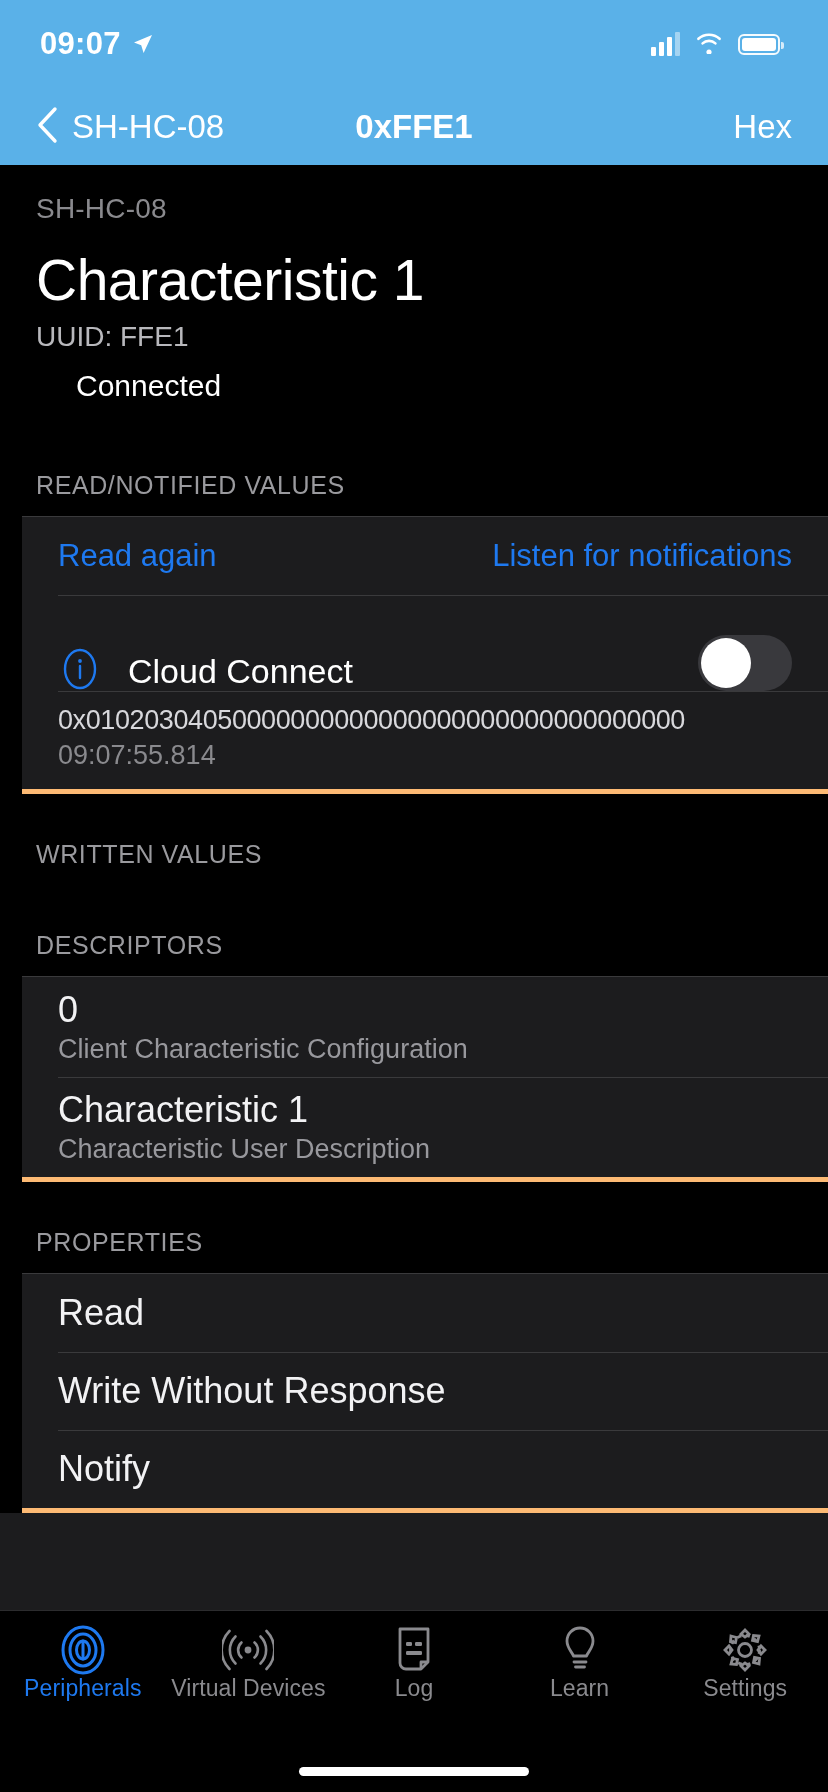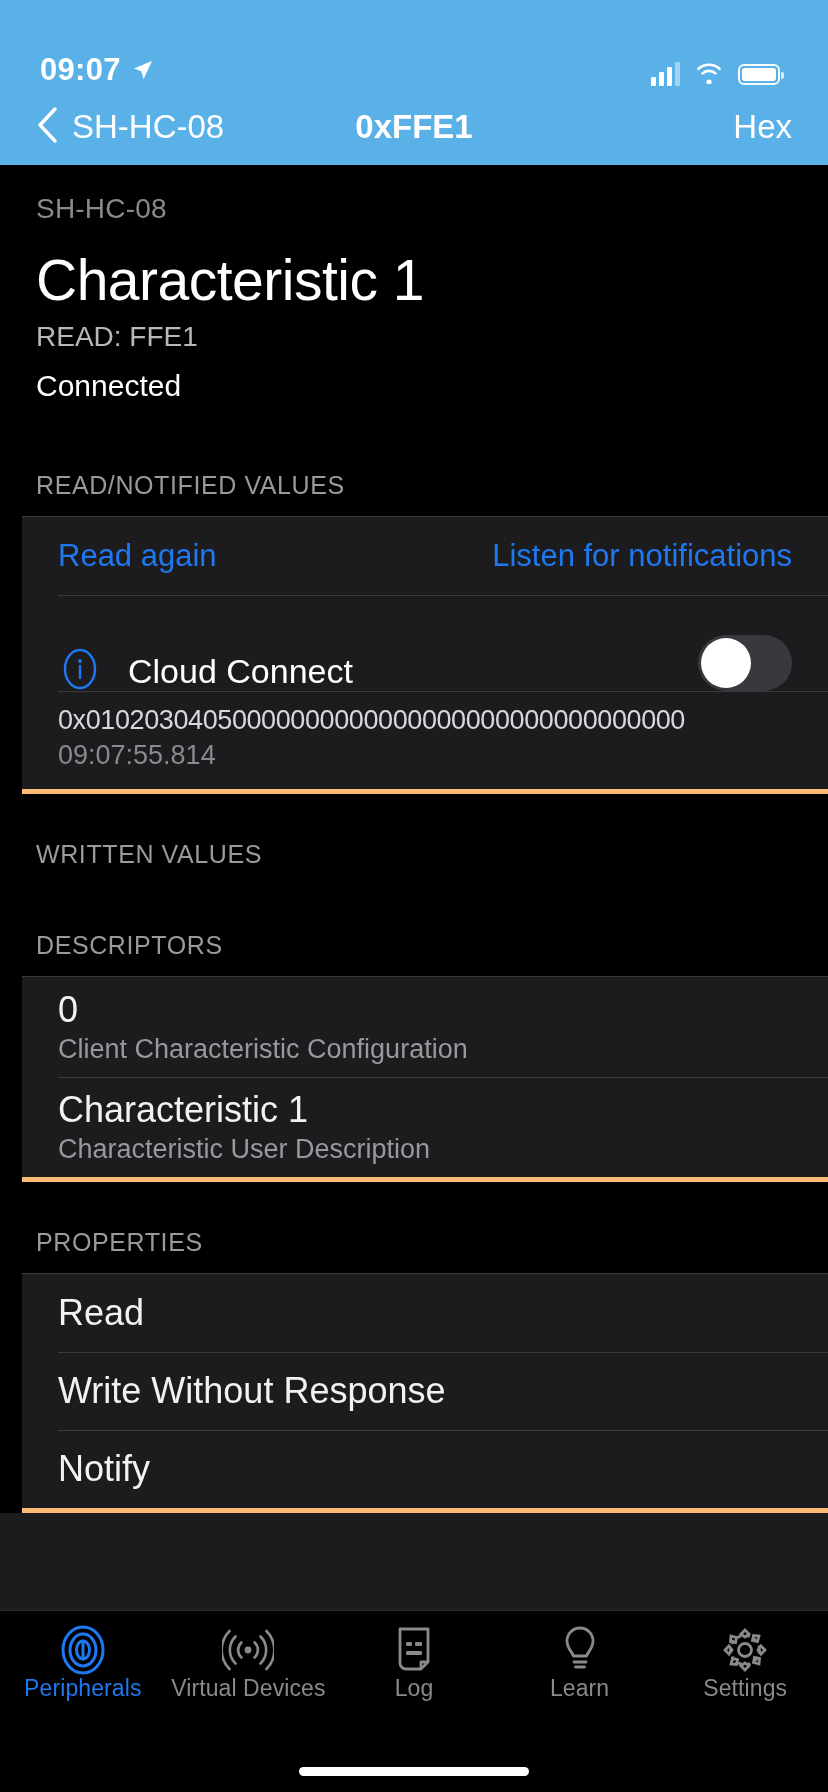--- a/index.html
+++ b/index.html
@@ -19,21 +19,21 @@
     background: #000000;
     display: flex;
     flex-direction: column;
   }
 
   
   .status-bar {
     height: 88px;
     background: #5AB1E8;
     display: flex;
-    align-items: flex-end;
+    align-items: center;
     justify-content: space-between;
     padding: 0 48px 0 40px;
     flex: none;
   }
   .status-left {
     display: flex;
     align-items: center;
     gap: 10px;
   }
   .status-time {
@@ -158,20 +158,21 @@
   }
   .ph-uuid {
     color: #B8B8BC;
     font-size: 28px;
     margin-top: 12px;
   }
   .ph-status {
     color: #ffffff;
     font-size: 30px;
     margin-top: 16px;
+    margin-left: 40px;
   }
 
   
   .section-header {
     color: #9A9A9E;
     font-size: 25px;
     letter-spacing: 0.6px;
     background: #000000;
     padding: 46px 36px 16px 36px;
   }
@@ -408,21 +409,21 @@
     </div>
     <div class="nav-title">0xFFE1</div>
     <div class="nav-right">Hex</div>
   </div>
 
   <div class="content">
 
     <div class="peripheral-header">
       <div class="ph-device">SH-HC-08</div>
       <div class="ph-title">Characteristic 1</div>
-      <div class="ph-uuid">READ: FFE1</div>
+      <div class="ph-uuid">UUID: FFE1</div>
       <div class="ph-status">Connected</div>
     </div>
 
     <div class="section-header">READ/NOTIFIED VALUES</div>
     <div class="group">
       <div class="row actions-row">
         <span class="row-link">Read again</span>
         <span class="row-link">Listen for notifications</span>
       </div>
       <div class="row cloud-row">

